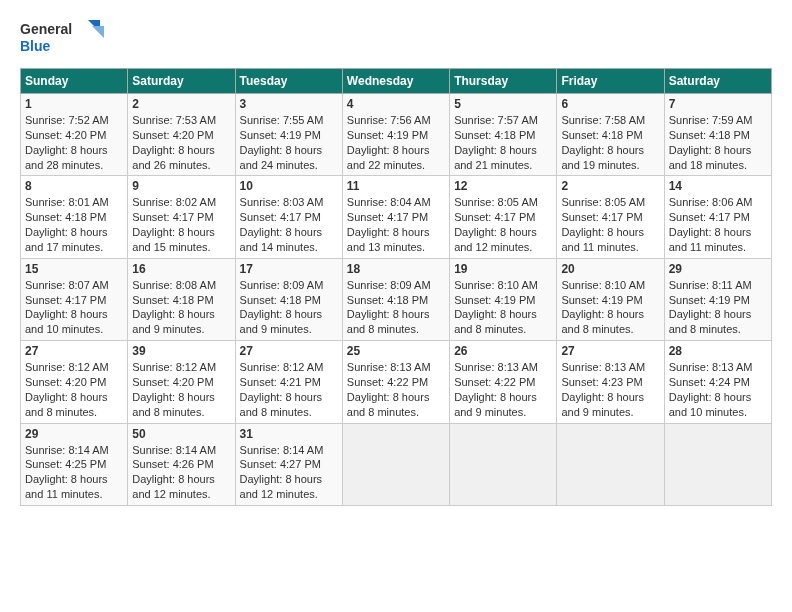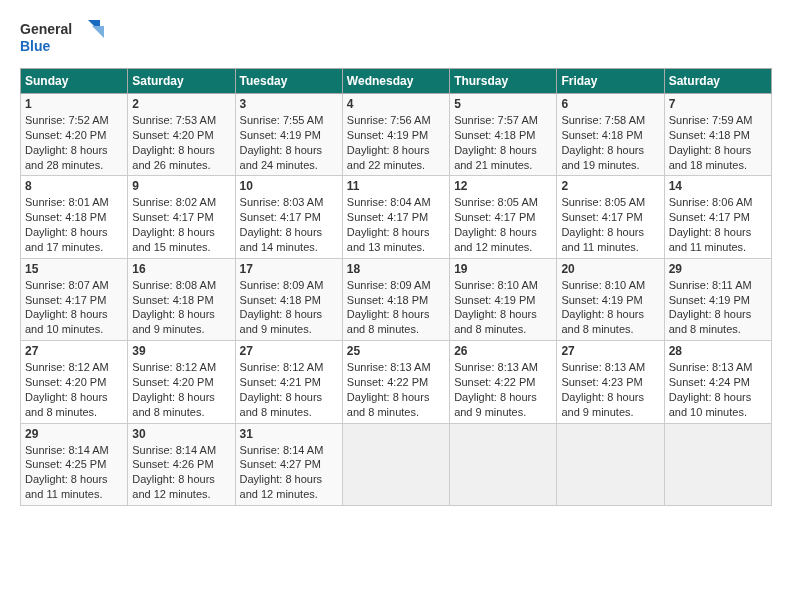--- a/index.html
+++ b/index.html
@@ -232,21 +232,21 @@
         <span class="day-num">28</span>
         <span class="cell-text">Sunrise: 8:13 AM<br>Sunset: 4:24 PM<br>Daylight: 8 hours and 10 minutes.</span>
       </td>
         </tr>
         <tr>
           <td>
         <span class="day-num">29</span>
         <span class="cell-text">Sunrise: 8:14 AM<br>Sunset: 4:25 PM<br>Daylight: 8 hours and 11 minutes.</span>
       </td>
           <td>
-        <span class="day-num">30</span>
+        <span class="day-num">50</span>
         <span class="cell-text">Sunrise: 8:14 AM<br>Sunset: 4:26 PM<br>Daylight: 8 hours and 12 minutes.</span>
       </td>
           <td>
         <span class="day-num">31</span>
         <span class="cell-text">Sunrise: 8:14 AM<br>Sunset: 4:27 PM<br>Daylight: 8 hours and 12 minutes.</span>
       </td>
           <td class="empty"></td>
           <td class="empty"></td>
           <td class="empty"></td>
           <td class="empty"></td>

